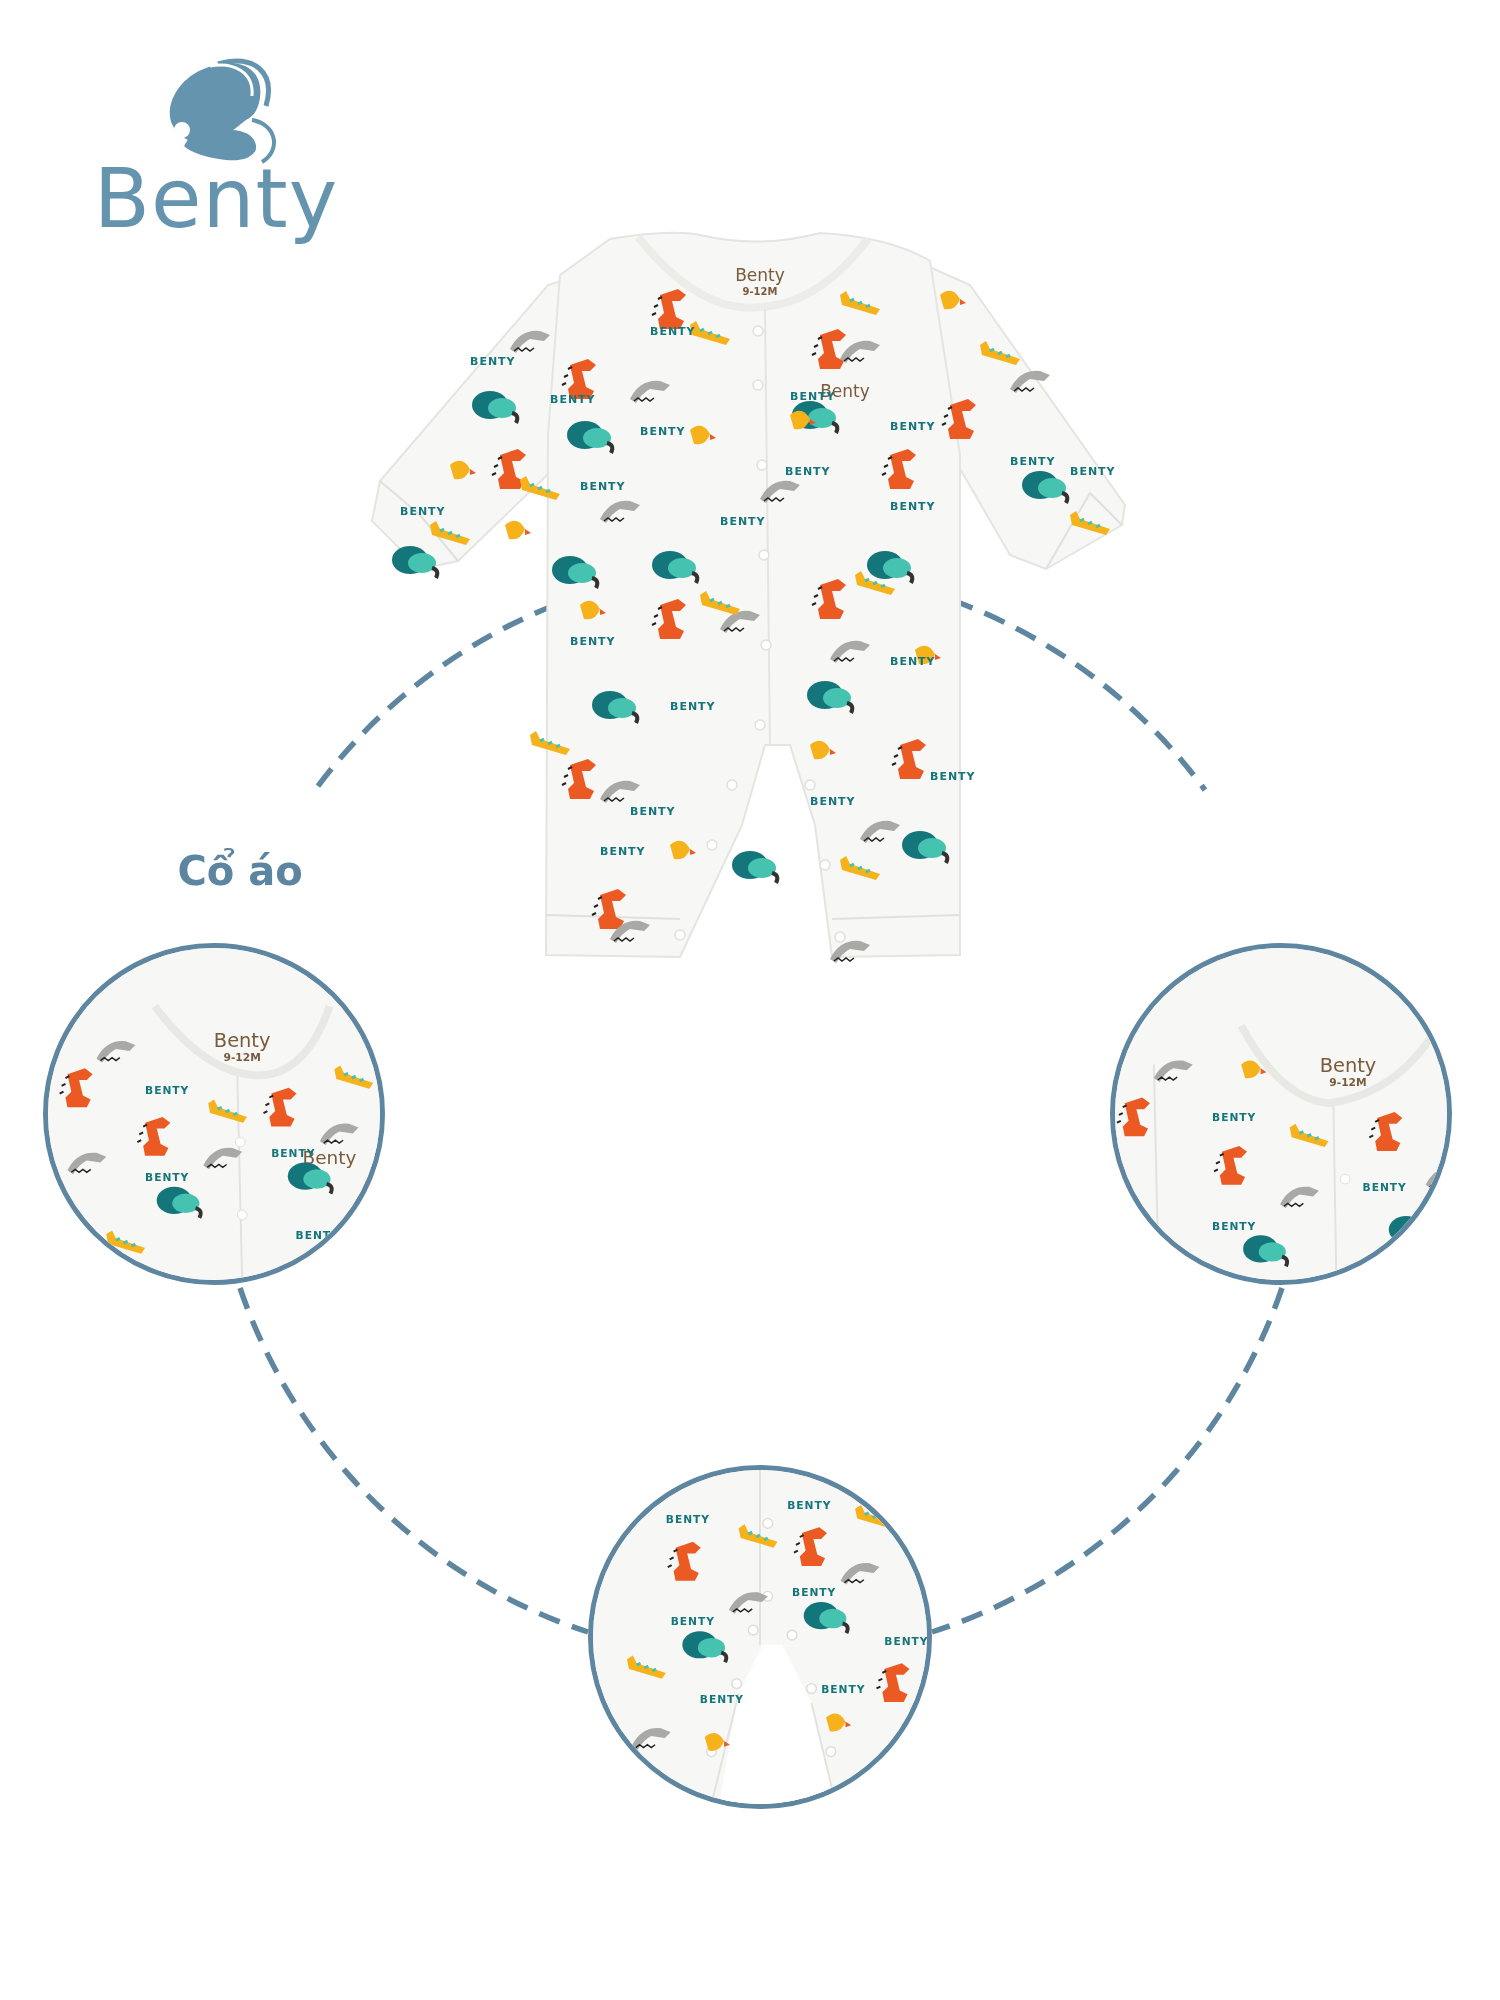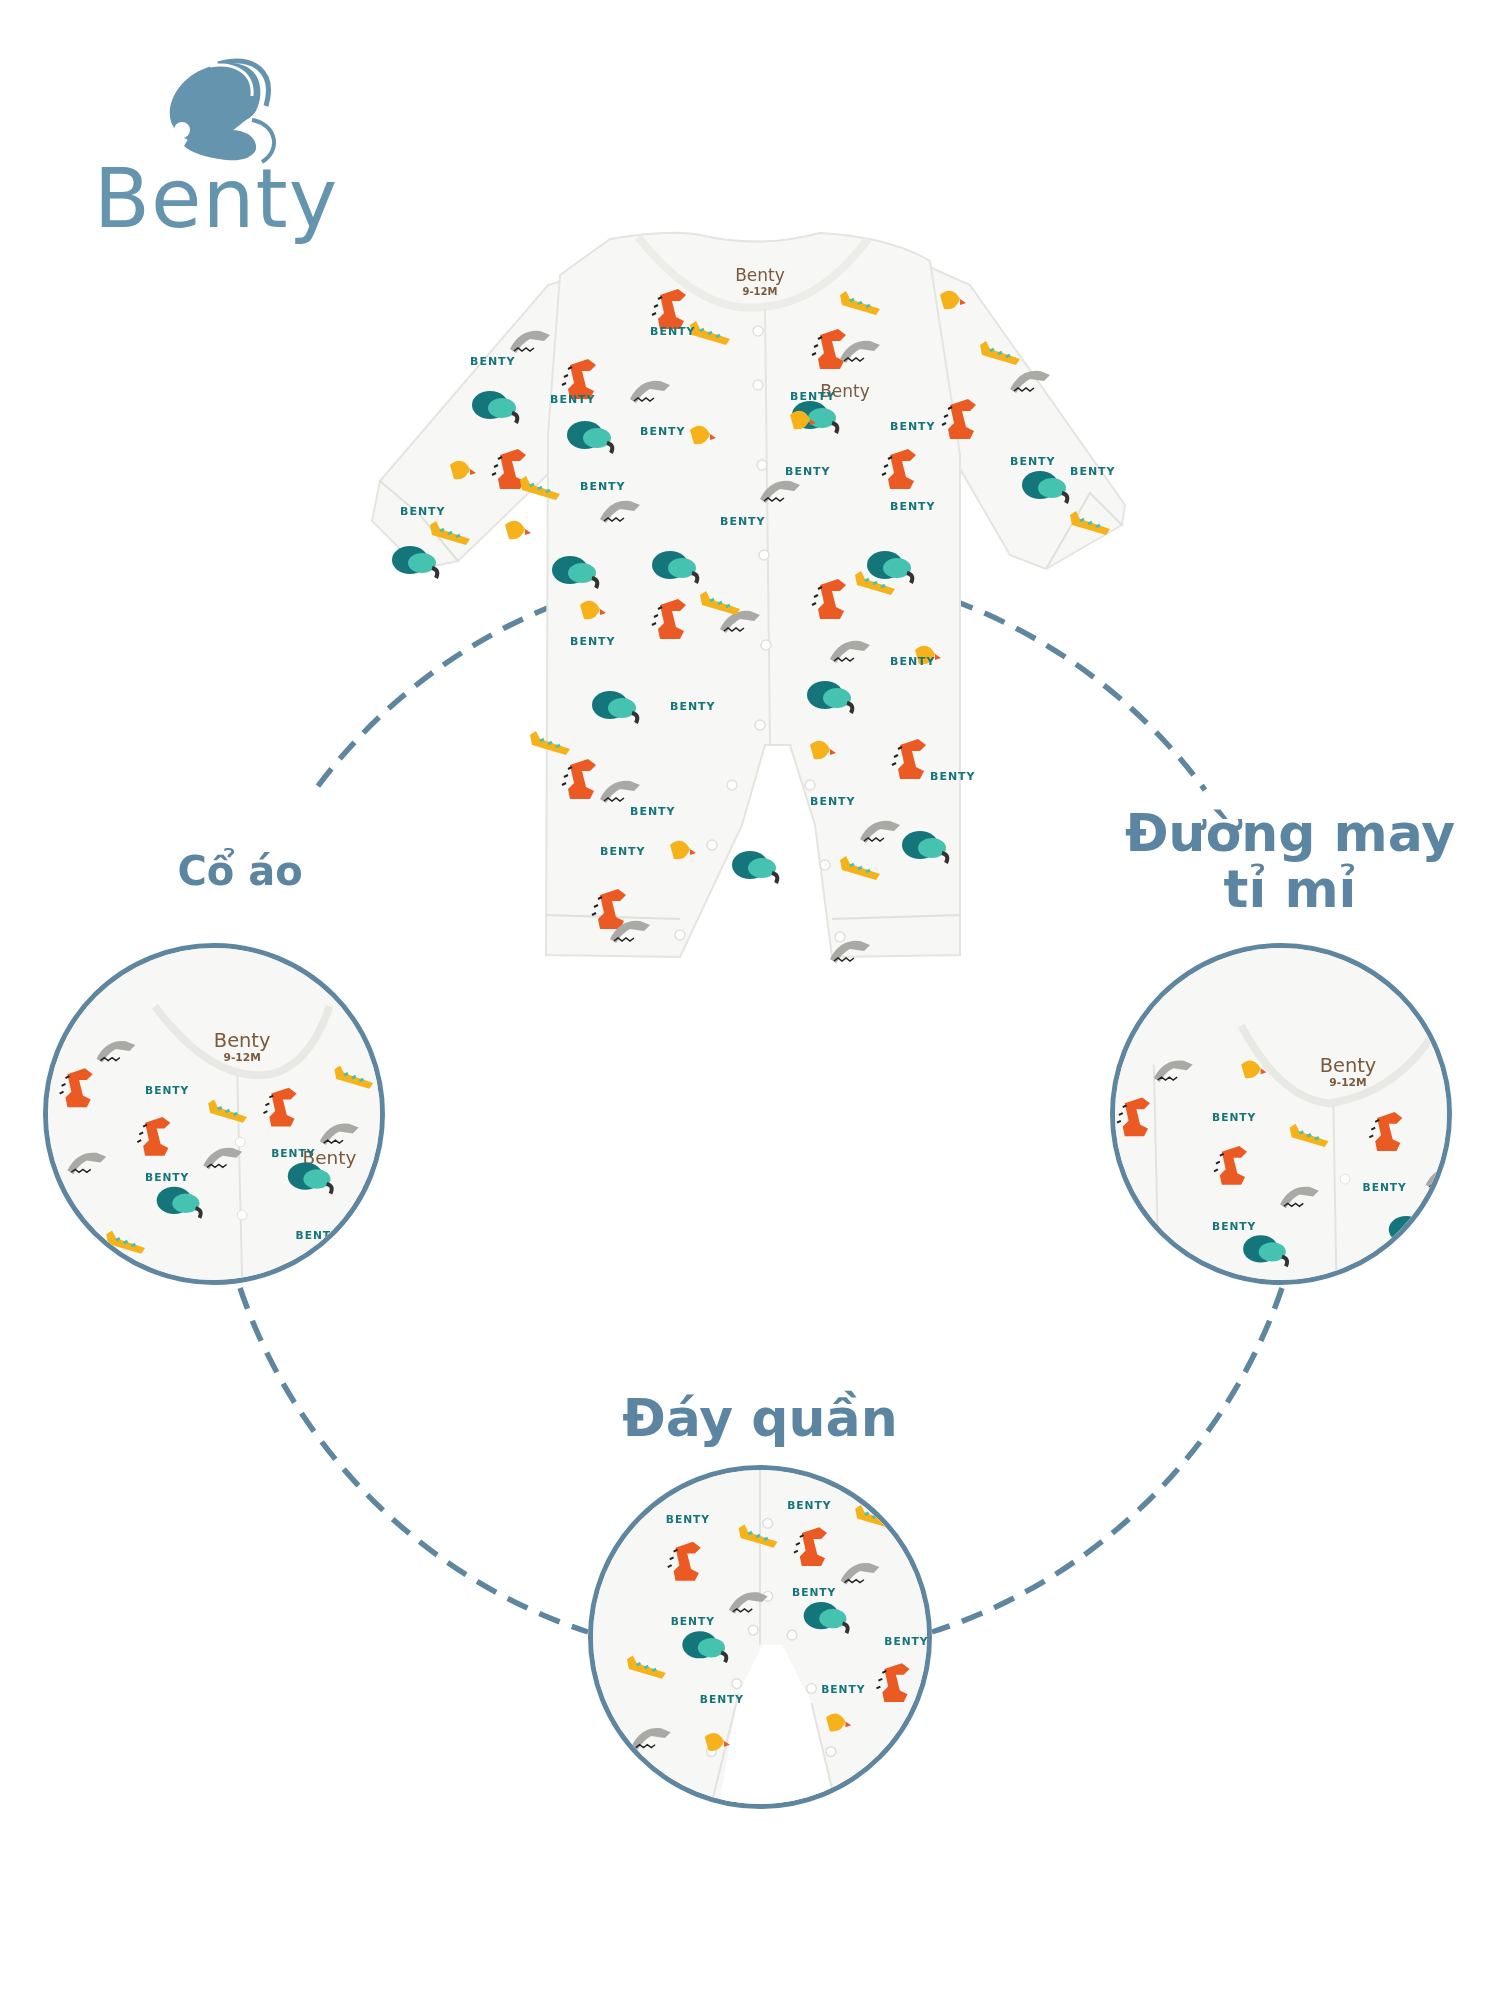--- a/index.html
+++ b/index.html
@@ -194,25 +194,20 @@
       <use href="#benty-text" x="560" y="555"></use>
         <use href="#benty-text" x="230" y="630"></use>
       <use href="#benty-text" x="100" y="140"></use>
         <use href="#benty-text" x="30" y="290"></use>
       <use href="#benty-text" x="640" y="240"></use>
         <use href="#benty-text" x="700" y="250"></use>
     </g>
   </svg>
 
   <div class="label label-collar">Cổ áo</div>
-  <div class="label label-seam">
-    <div>Đường may</div>
-    <div>tỉ mỉ</div>
-  </div>
-  <div class="label label-crotch">Đáy quần</div>
 
   <div class="detail-circle dc-collar">
     <svg viewBox="0 0 342 342">
       <rect width="342" height="342" fill="#f7f7f5"></rect>
       <path d="M 110 60 Q 170 140 230 130 Q 270 120 290 60" fill="none" stroke="#e8e8e4" stroke-width="8"></path>
       <line x1="195" y1="132" x2="200" y2="342" stroke="#e2e2de" stroke-width="2"></line>
       <circle cx="198" cy="200" r="5" fill="#fff" stroke="#deded9"></circle>
       <circle cx="200" cy="275" r="5" fill="#fff" stroke="#deded9"></circle>
       <text class="brand-tag" x="200" y="102" text-anchor="middle" font-size="20">Benty</text>
       <text class="brand-tag" x="200" y="116" text-anchor="middle" font-size="11" font-weight="bold">9-12M</text>

